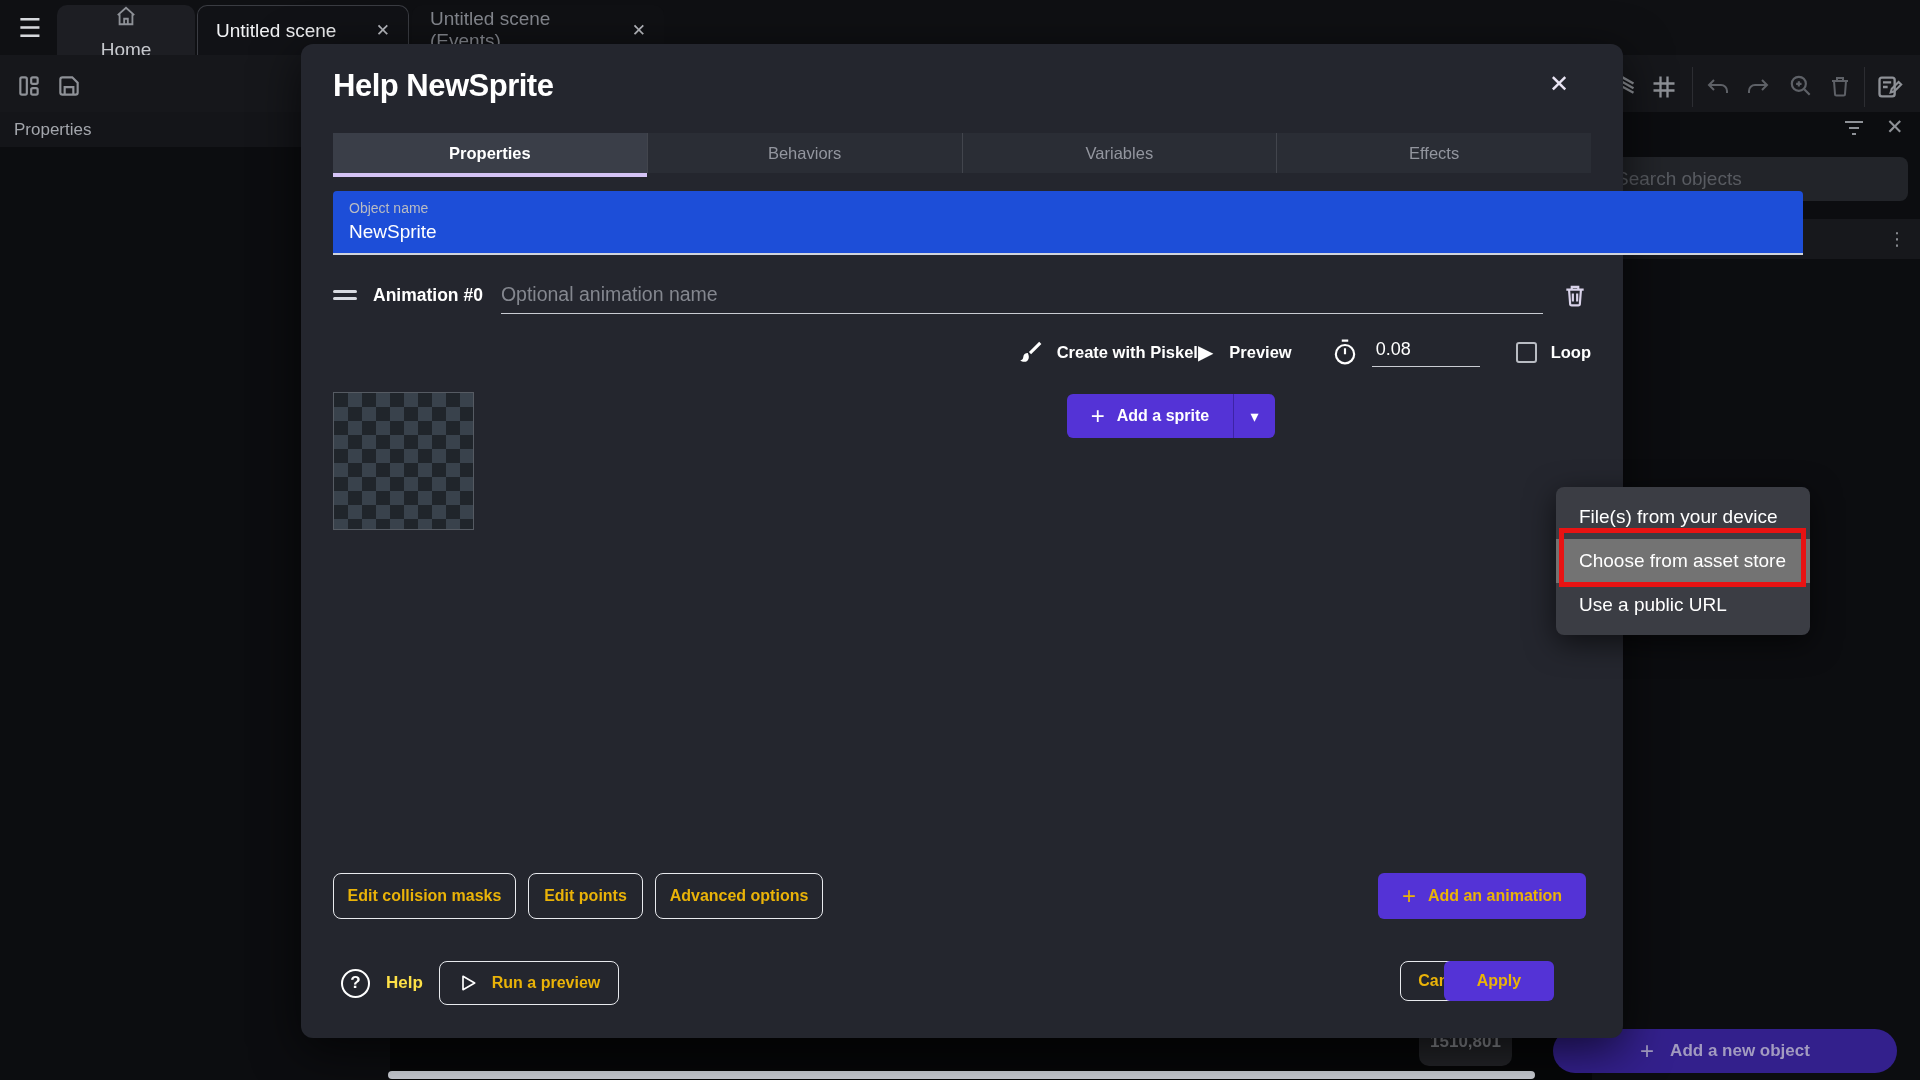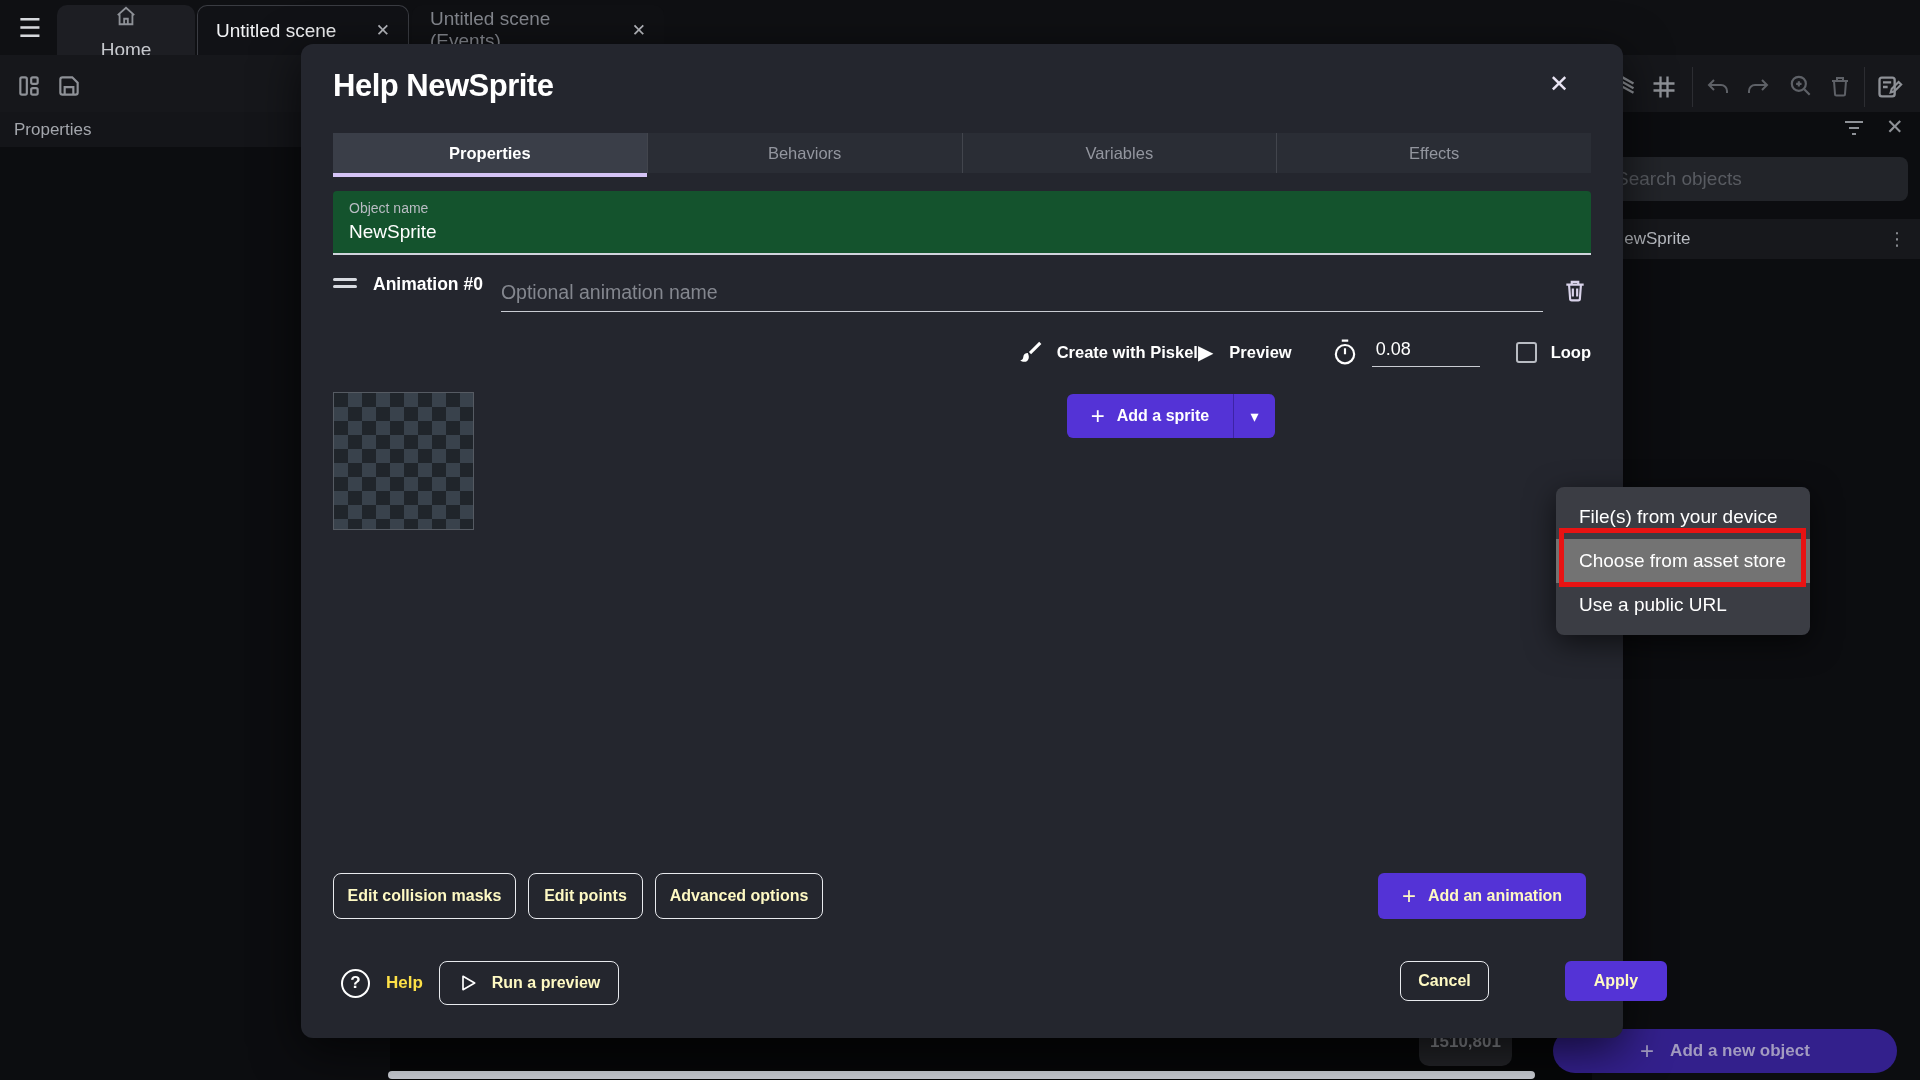--- a/index.html
+++ b/index.html
@@ -48,40 +48,40 @@
   .dialog { left:301px; top:44px; width:1322px; height:994px; background:#24262e; border-radius:12px; box-shadow:0 12px 48px rgba(0,0,0,.65); z-index:10; }
   .dlg-title { left:32px; top:24px; font-size:31px; font-weight:800; color:#ffffff; letter-spacing:-.5px; }
   .dlg-close { left:1240px; top:22px; width:36px; height:36px; color:#e9e4f3; font-size:24px; display:flex; align-items:center; justify-content:center; cursor:pointer; }
 
   .dlg-tabs { left:32px; top:89px; width:1258px; height:40px; background:#2a2d35; display:flex; }
   .dlg-tab { flex:1; display:flex; align-items:center; justify-content:center; font-size:16.5px; color:#93969f; border-right:1px solid #42454d; cursor:pointer; position:relative; }
   .dlg-tab:last-child { border-right:none; }
   .dlg-tab.active { background:#3a3e48; color:#ffffff; font-weight:bold; }
   .dlg-tab.active::after { content:""; position:absolute; left:0; right:0; bottom:-4px; height:4px; background:#d5c4f6; }
 
-  .name-field { left:32px; top:147px; width:1258px; height:64px; background:#14532d; border-bottom:2px solid #d0d4dc; border-radius:4px 4px 0 0; padding:9px 16px 0 16px; }
+  .name-field { left:32px; top:147px; width:1470px; height:64px; background:#1d4ed8; border-bottom:2px solid #d0d4dc; border-radius:4px 4px 0 0; padding:9px 16px 0 16px; }
   .name-label { font-size:14px; color:#b9bcc3; }
   .name-value { font-size:19px; color:#ffffff; margin-top:5px; }
 
-  .anim-row { left:32px; top:230px; width:1258px; height:42px; display:flex; align-items:flex-start; }
+  .anim-row { left:32px; top:230px; width:1258px; height:42px; display:flex; align-items:center; }
   .drag-handle { width:24px; margin-right:16px; cursor:grab; }
   .drag-handle i { display:block; height:3px; background:#d7dae0; border-radius:2px; margin:4px 0; }
   .anim-label { font-size:17.5px; font-weight:bold; color:#ffffff; white-space:nowrap; margin-right:18px; }
   .anim-input { flex:1; border-bottom:1px solid #c9ccd3; height:38px; display:flex; align-items:center; color:#84878f; font-size:19.5px; margin-right:16px; }
   .trash-btn { width:32px; height:32px; color:#d9d3ea; display:flex; align-items:center; justify-content:center; cursor:pointer; }
 
   .controls-row { left:630px; top:288px; width:660px; height:40px; display:flex; align-items:center; justify-content:flex-end; color:#ffffff; }
   .ctl-txt { font-weight:bold; font-size:16.5px; white-space:nowrap; }
   .time-input { width:108px; border-bottom:1px solid #c9ccd3; font-size:18px; color:#fff; padding:2px 4px 6px 4px; }
   .checkbox { width:21px; height:21px; border:2.5px solid #b9bcc3; border-radius:3px; cursor:pointer; }
 
   .checker { left:32px; top:348px; width:141px; height:138px; border:1px solid #565b63;
              background:repeating-conic-gradient(#39424c 0% 25%, #20252b 0% 50%); background-size:28px 28px; }
 
-  .btn { display:flex; align-items:center; justify-content:center; gap:12px; font-weight:bold; color:#fef9c3; cursor:pointer; border-radius:8px; font-size:16px; }
+  .btn { display:flex; align-items:center; justify-content:center; gap:12px; font-weight:bold; color:#eab308; cursor:pointer; border-radius:8px; font-size:16px; }
   .btn-outline { border:1px solid #e8eaee; background:transparent; }
   .btn-accent { background:#5433d6; border-radius:6px; }
 
   .add-sprite { left:1067px; top:394px; width:208px; height:44px; display:flex; z-index:11; cursor:pointer; }
   .add-sprite .main { flex:1; background:#5433d6; border-radius:6px 0 0 6px; display:flex; align-items:center; justify-content:center; gap:12px; color:#fff; font-weight:bold; font-size:16px; }
   .add-sprite .arrow { width:42px; background:#5433d6; border-left:1px solid #3d23a6; border-radius:0 6px 6px 0; display:flex; align-items:center; justify-content:center; color:#fff; }
 
   .row-bottom { top:829px; height:46px; }
   .footer-row { top:917px; height:44px; }
 
@@ -281,21 +281,21 @@
       <span style="color:#fde047; font-weight:bold; font-size:17px;">Help</span>
     </div>
     <div class="abs btn btn-outline footer-row" style="left:138px; width:180px; gap:14px;">
       <svg width="20" height="20" viewBox="0 0 24 24" fill="none" stroke="#fff" stroke-width="2">
           <path d="M6 4 L20 12 L6 20 Z" stroke-linejoin="round"></path>
         </svg>
       <span>Run a preview</span>
     </div>
 
     <div class="abs btn btn-outline footer-row" style="left:1099px; width:89px; height:40px;">Cancel</div>
-    <div class="abs btn btn-accent footer-row" style="left:1264px; width:102px; height:40px;">Apply</div>
+    <div class="abs btn btn-accent footer-row" style="left:1143px; width:110px; height:40px;">Apply</div>
   </div>
 
   <div class="abs add-sprite">
     <div class="main">
       <span class="plus">+</span>
       <span>Add a sprite</span>
     </div>
     <div class="arrow">
       <span>▾</span>
     </div>

